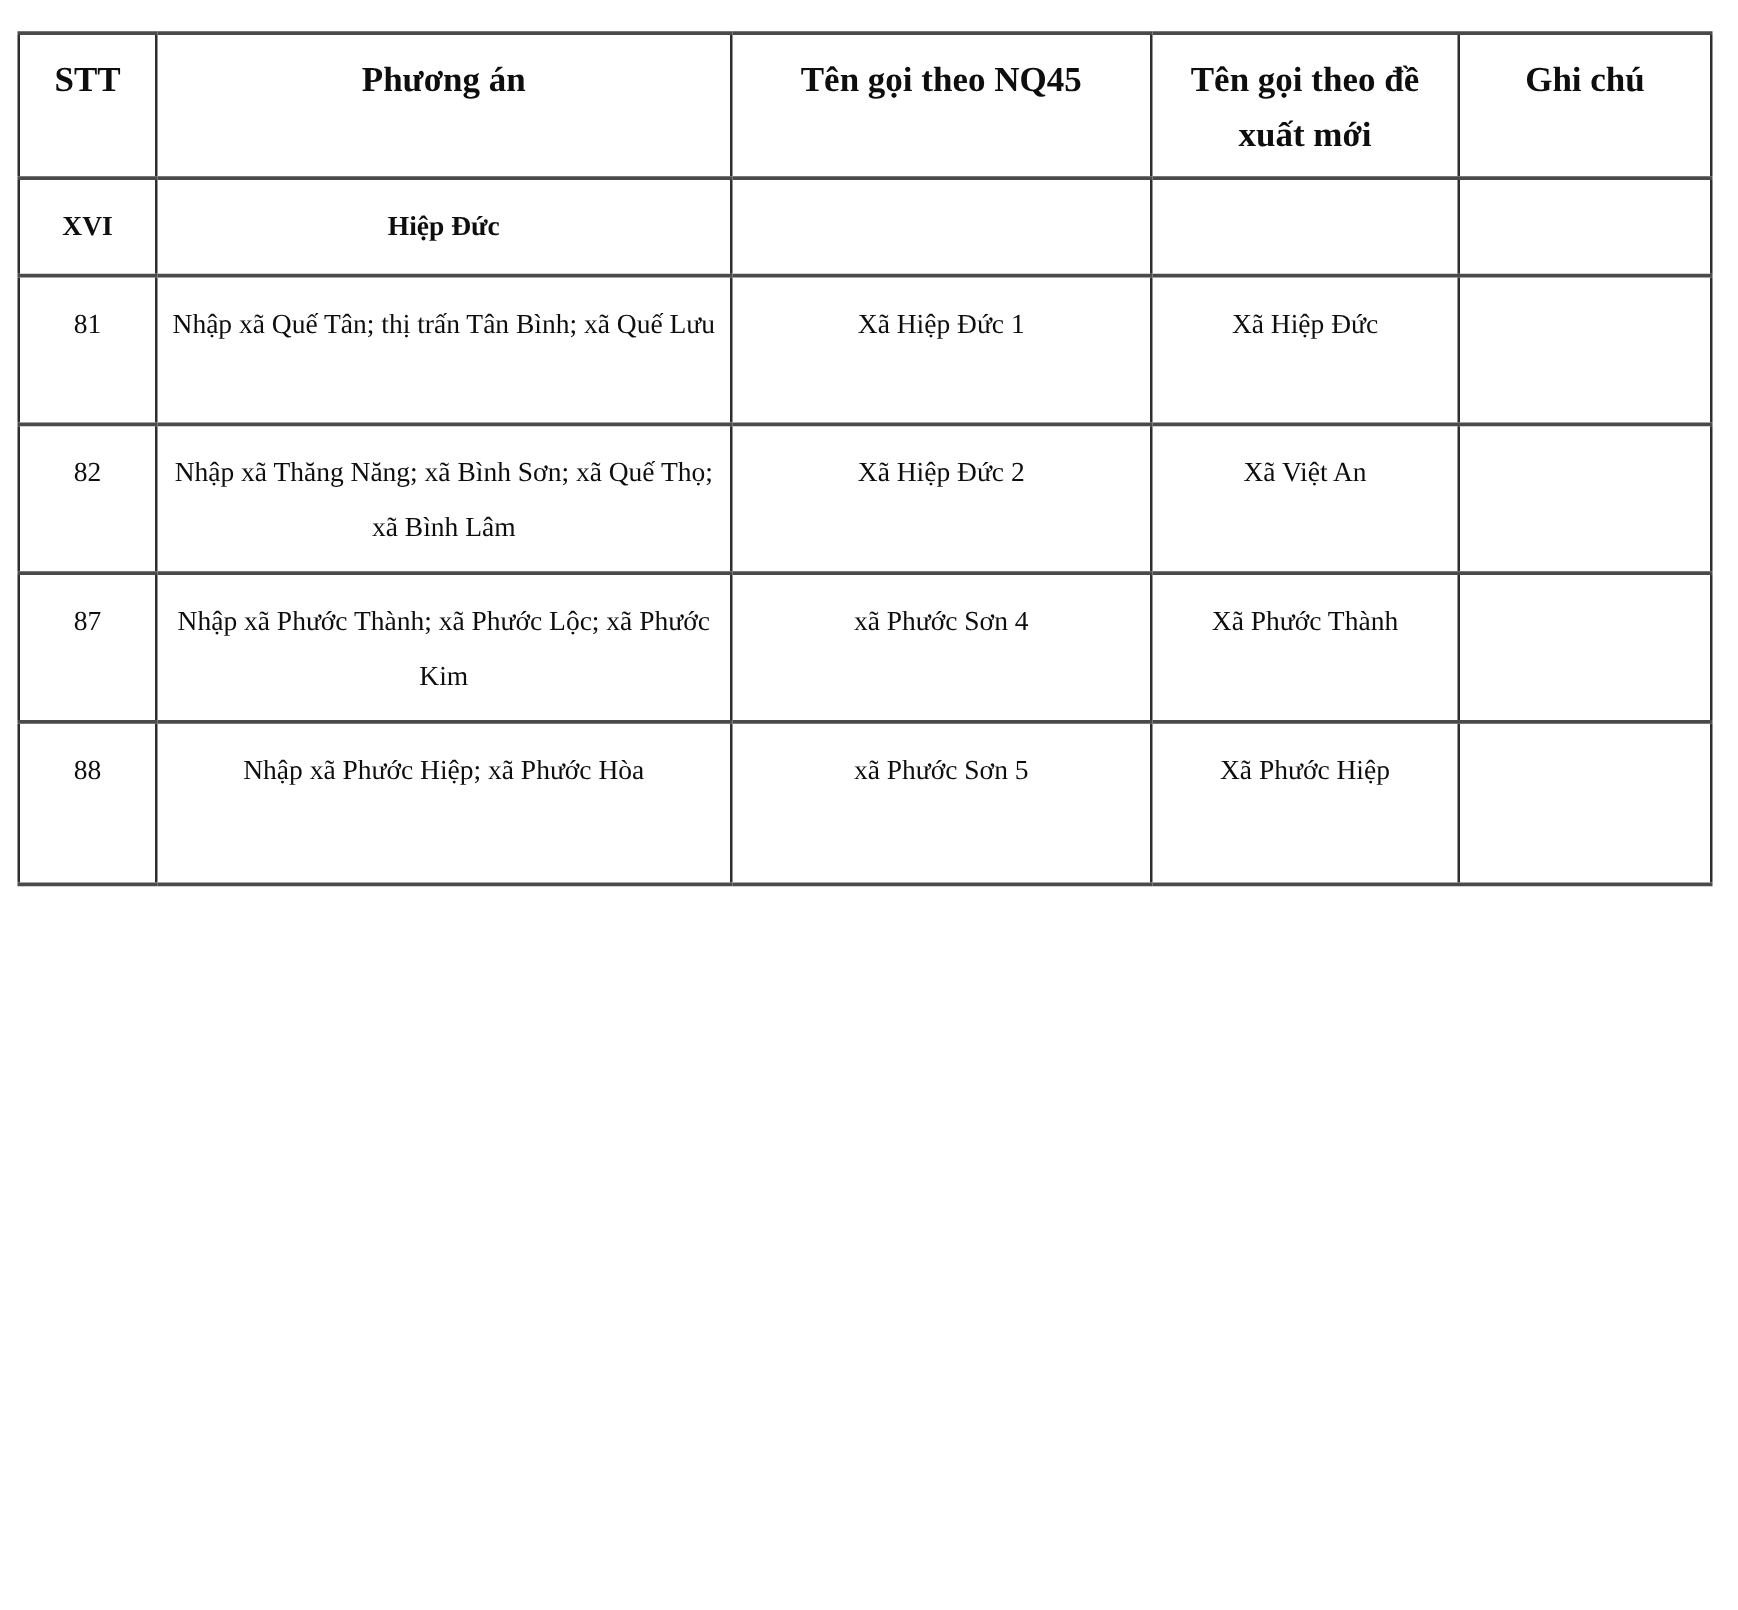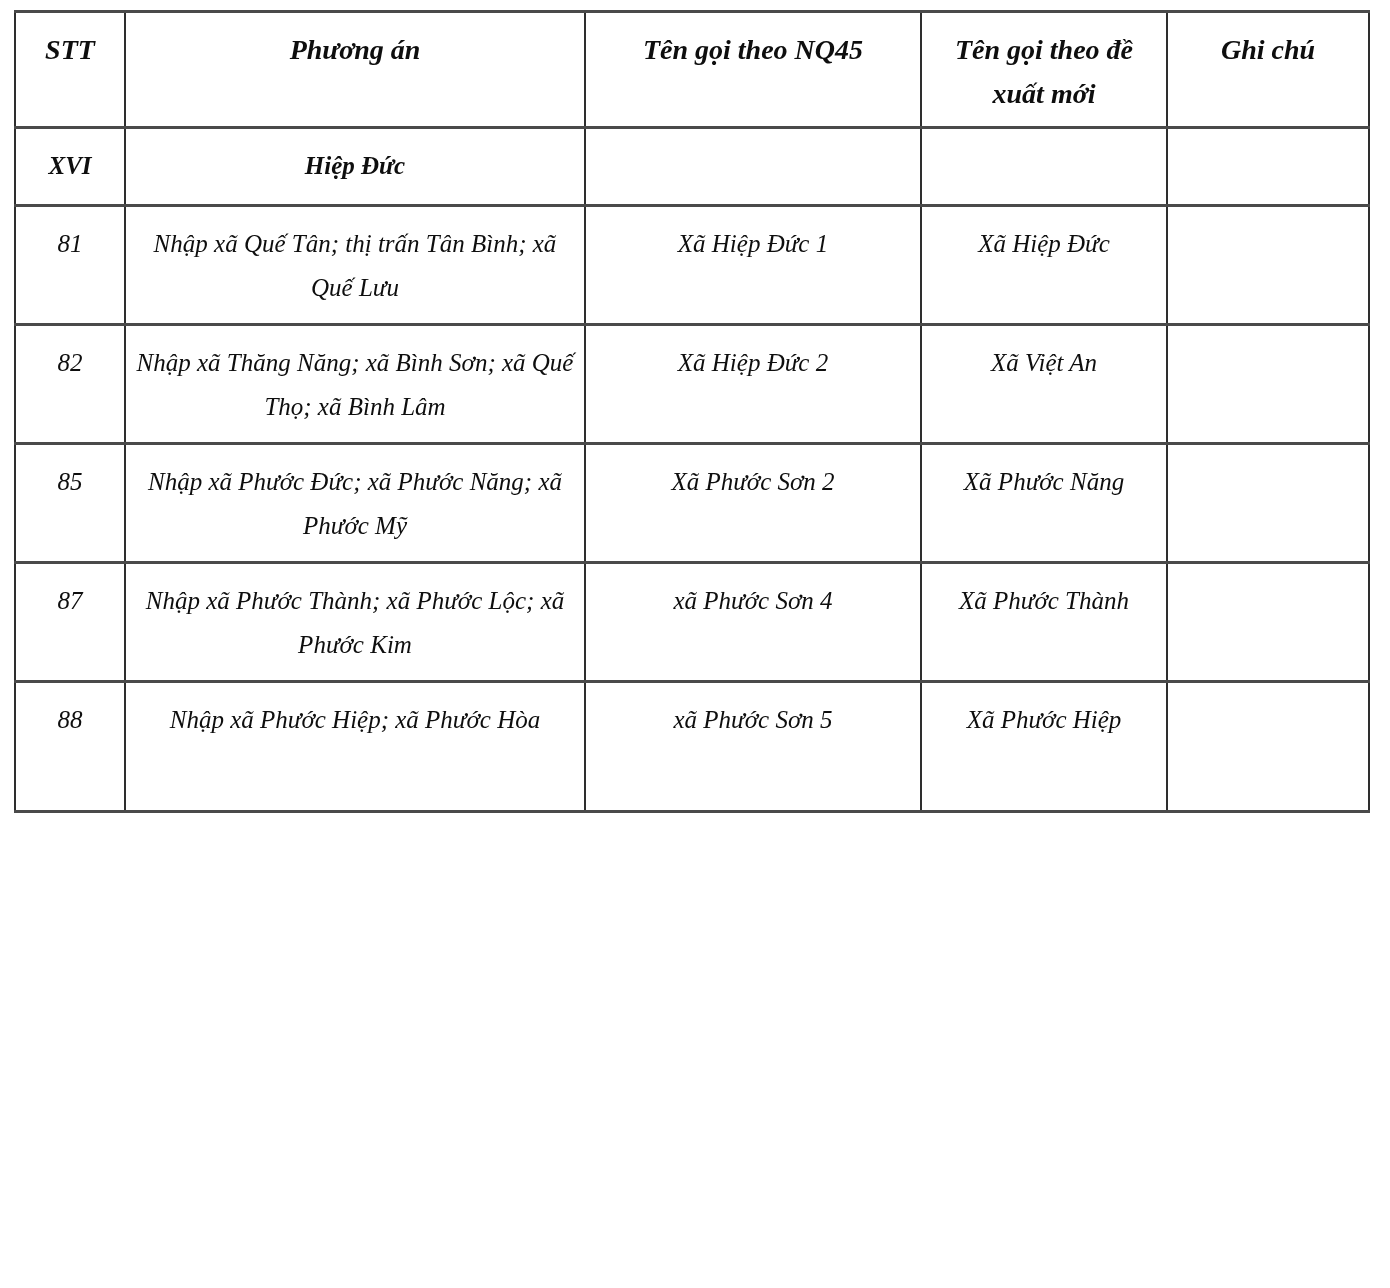--- a/index.html
+++ b/index.html
@@ -11,38 +11,37 @@
     width: 1390px;
     height: 1288px;
     overflow: hidden;
     position: relative;
     font-family: "Liberation Serif", "DejaVu Serif", serif;
     color: #0e0e0e;
   }
   .table-wrap {
     position: absolute;
     left: 14px;
-    top: 10px;
-    font-style: italic;
+    top: 25px;
   }
   table.merger-table {
     border-collapse: collapse;
     table-layout: fixed;
     width: 1354px;
     background: #ffffff;
   }
   .merger-table td, .merger-table th {
     border-left: 2px solid #2e2e2e;
     border-right: 2px solid #2e2e2e;
     border-top: 3px solid #4a4a4a;
     border-bottom: 3px solid #4a4a4a;
     vertical-align: top;
     text-align: center;
     padding: 15px 10px 8px 10px;
-    font-size: 25px;
+    font-size: 22px;
     line-height: 44px;
     font-weight: 400;
     box-sizing: border-box;
     overflow: hidden;
   }
   .merger-table th {
     font-weight: 700;
     font-size: 28px;
   }
   
@@ -101,27 +100,20 @@
         <td>82</td>
         <td>Nhập xã Thăng Năng; xã Bình Sơn; xã Quế Thọ; xã Bình Lâm</td>
         <td class="cell-bold">Xã Hiệp Đức 2</td>
         <td>Xã Việt An</td>
         <td></td>
       </tr>
 
 
 
 
-      <tr class="r-data">
-        <td>85</td>
-        <td>Nhập xã Phước Đức; xã Phước Năng; xã Phước Mỹ</td>
-        <td class="cell-bold">Xã Phước Sơn 2</td>
-        <td>Xã Phước Năng</td>
-        <td></td>
-      </tr>
 
 
       <tr class="r-data">
         <td>87</td>
         <td>Nhập xã Phước Thành; xã Phước Lộc; xã Phước Kim</td>
         <td class="cell-bold">xã Phước Sơn 4</td>
         <td>Xã Phước Thành</td>
         <td></td>
       </tr>
 

